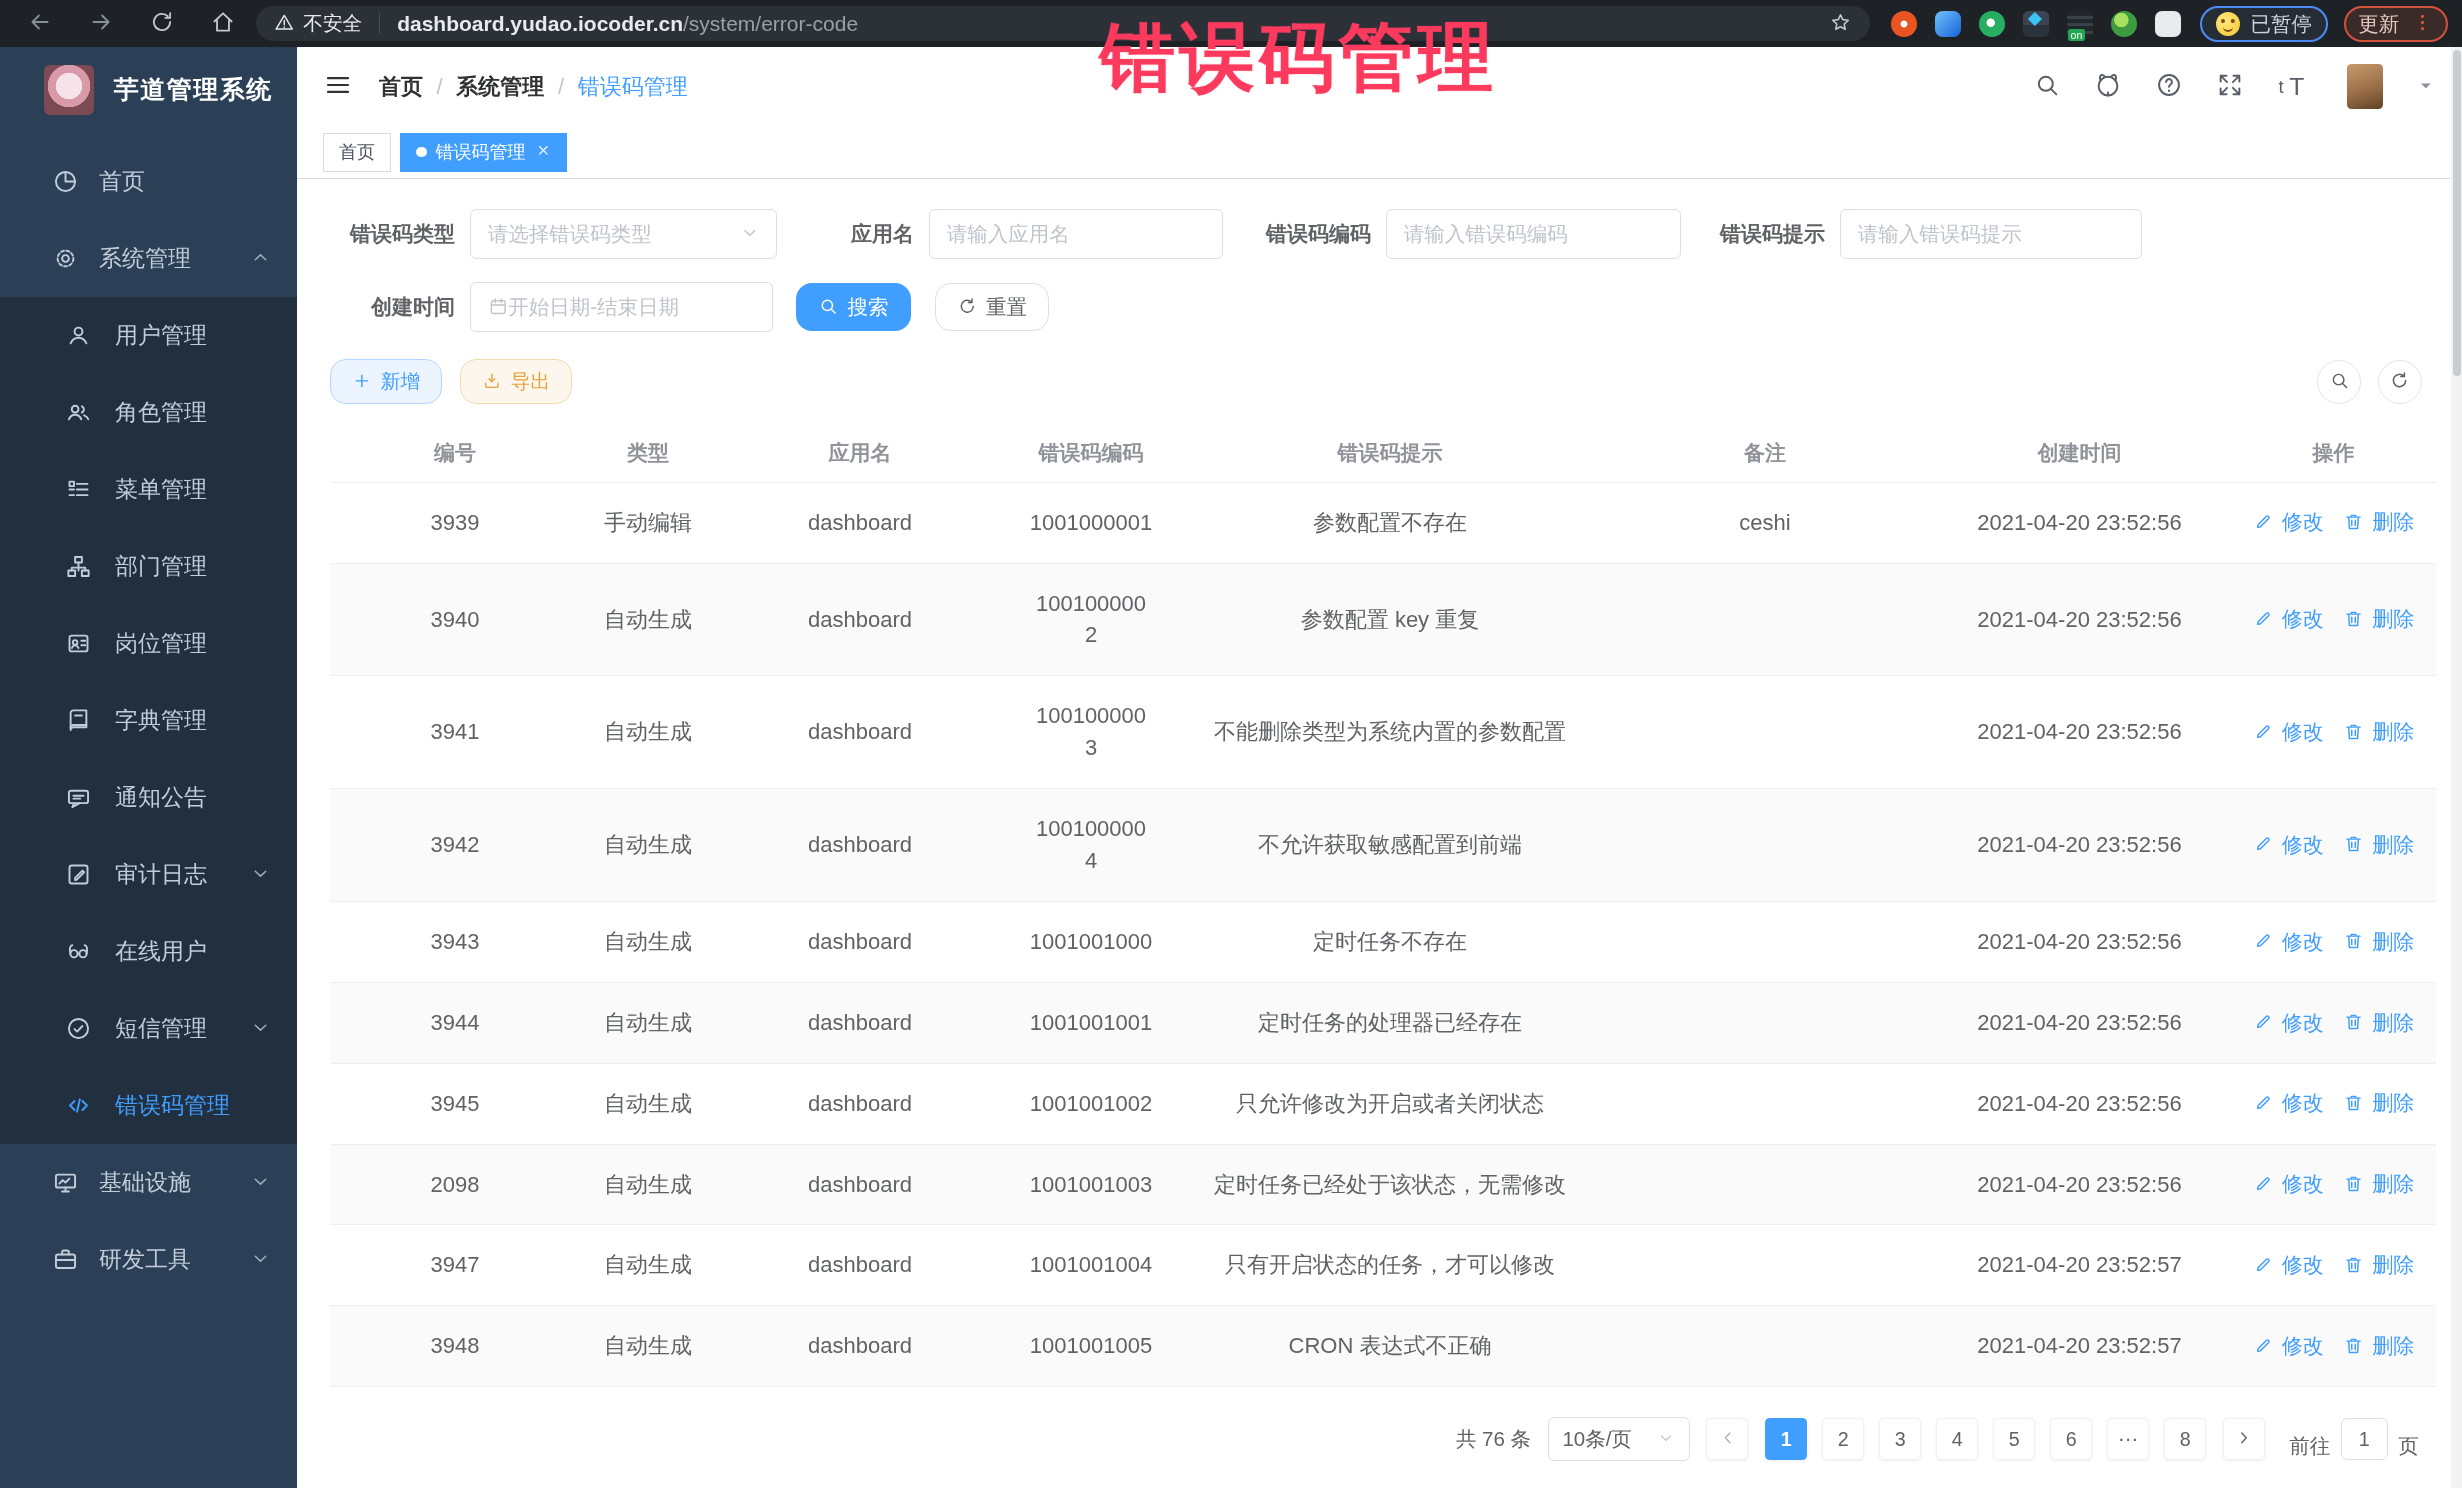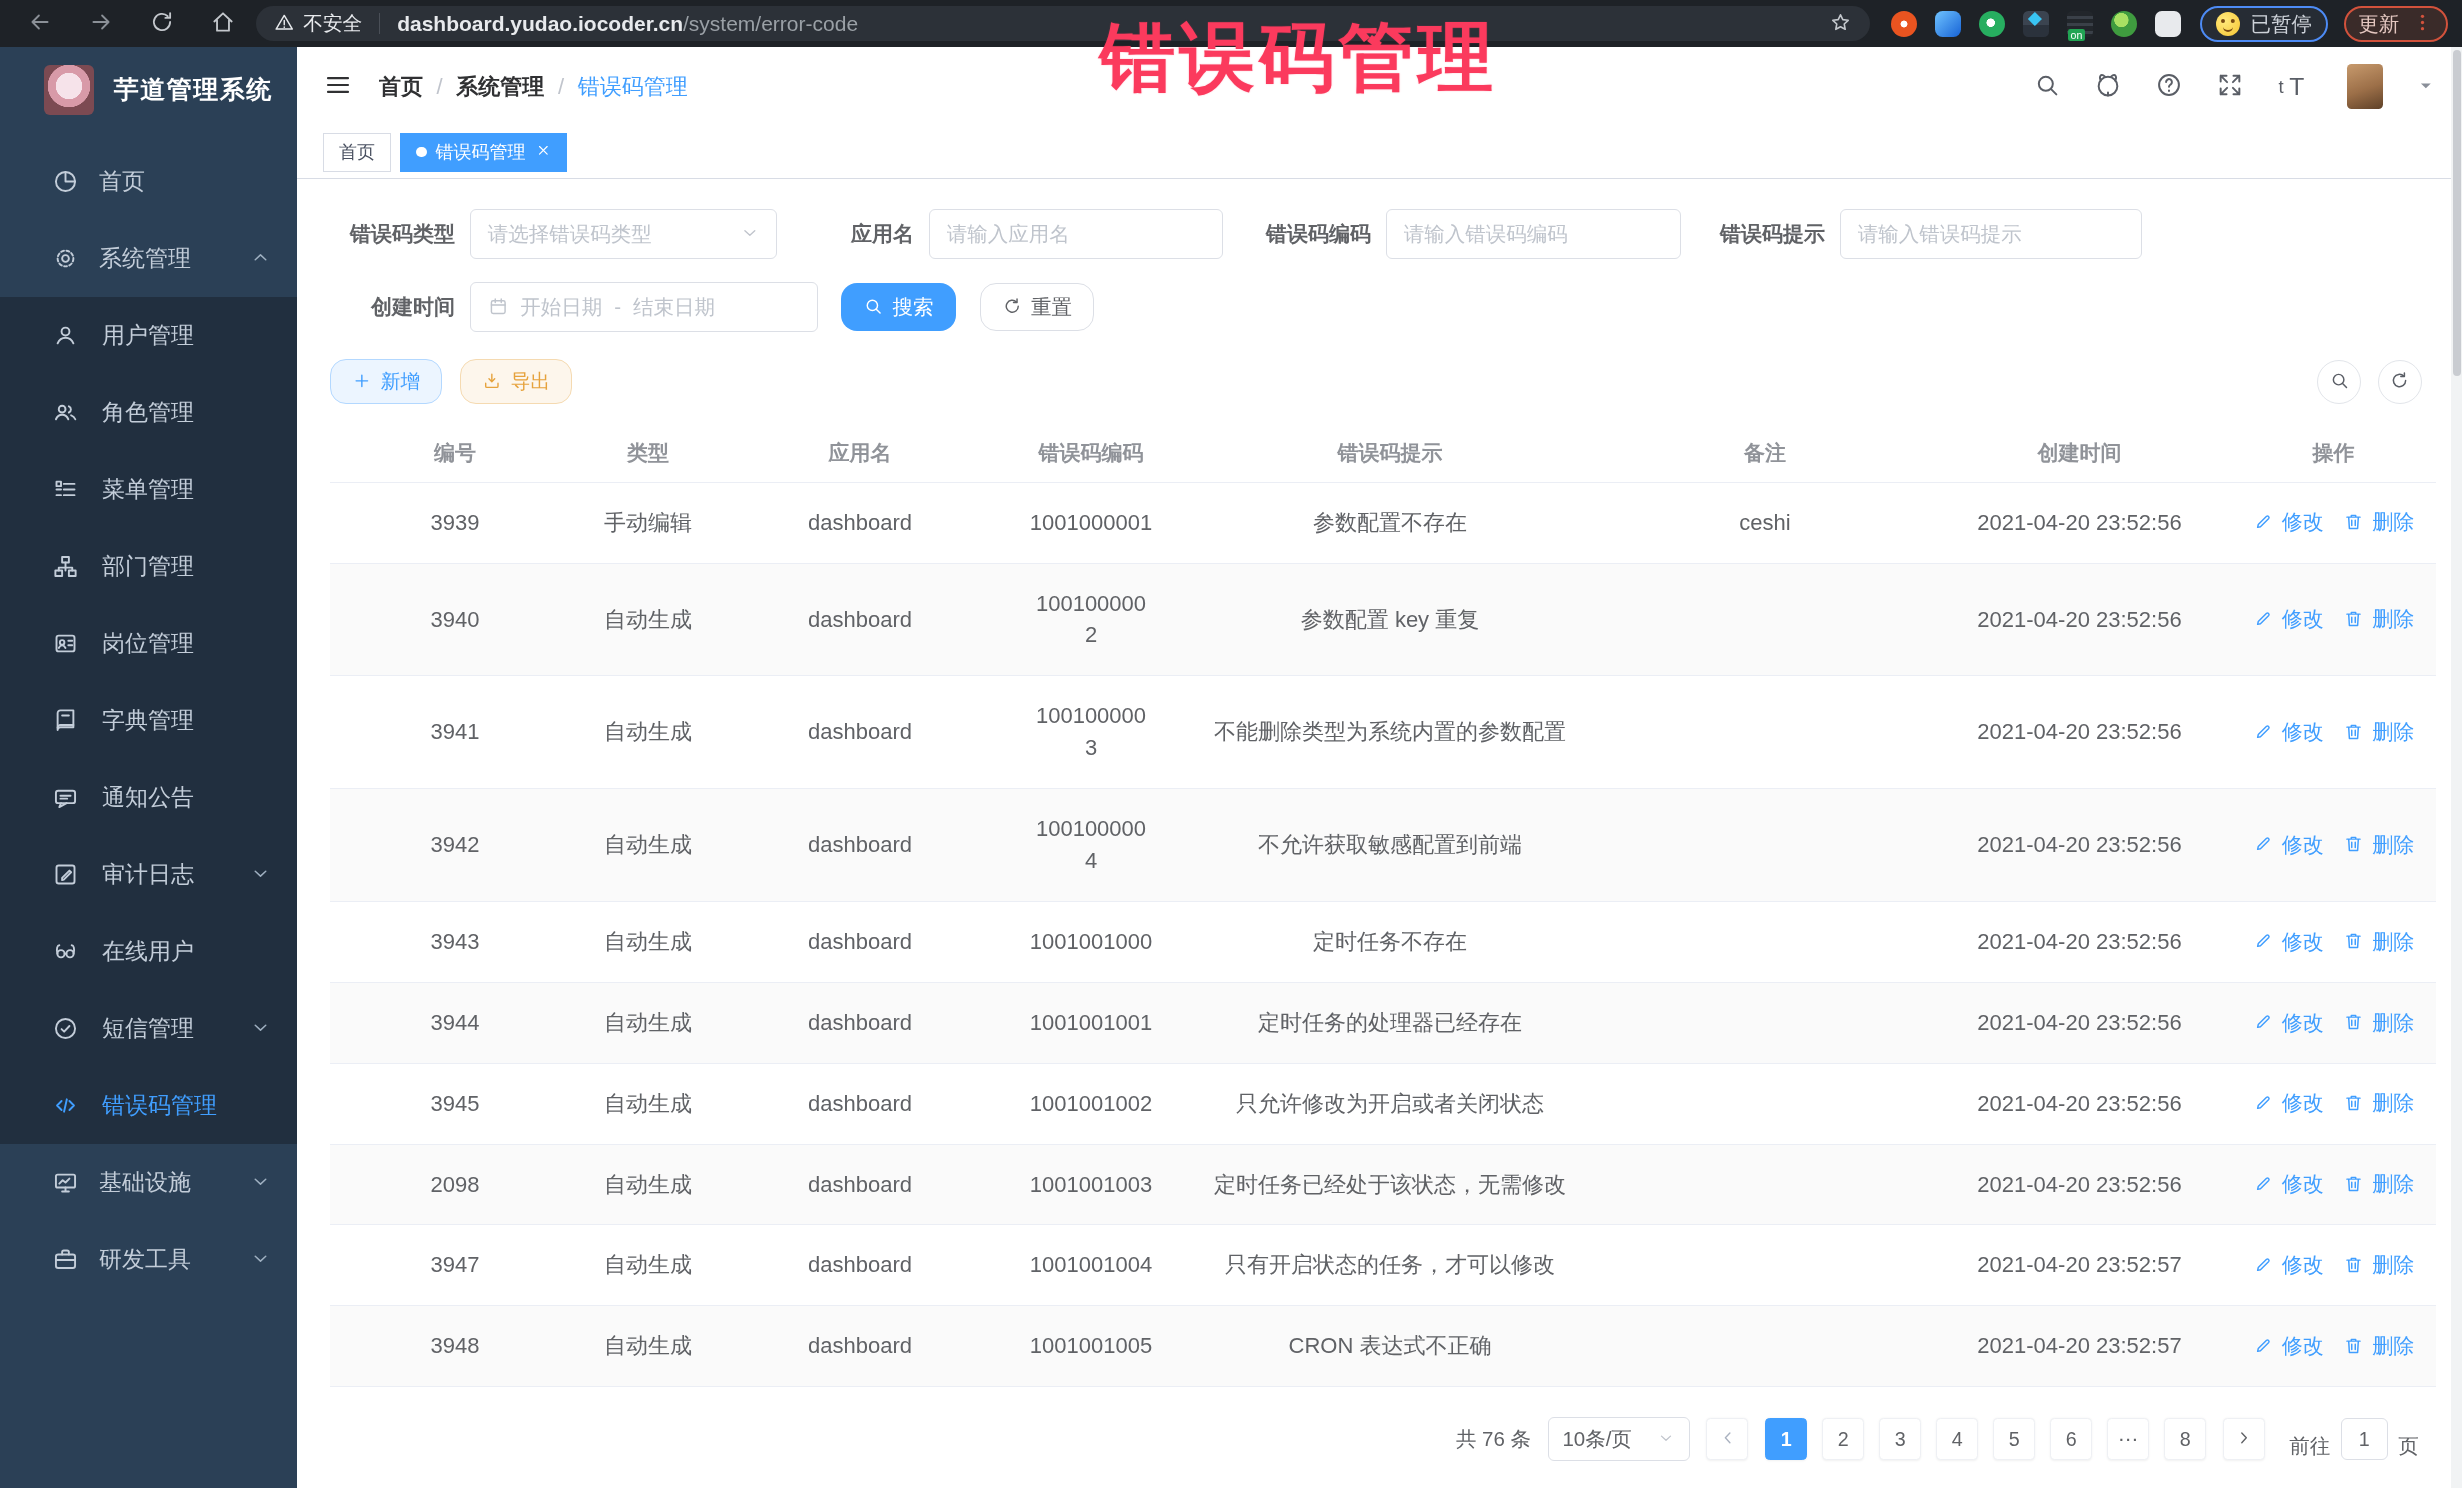--- a/index.html
+++ b/index.html
@@ -42,21 +42,21 @@
   
   .app{position:absolute;top:47px;left:0;right:0;bottom:0;display:flex}
   .sidebar{width:297px;background:var(--side-bg);flex:none;overflow:hidden}
   .logo-row{height:85px;display:flex;align-items:center;padding-left:44px;gap:19.7px}
   .logo-img{width:50px;height:50px;border-radius:6px;background:
     radial-gradient(circle at 50% 42%,#f6e3ea 0 34%,#d89aa8 35% 55%,#7c4a52 56% 100%)}
   .logo-title{color:#fff;font-size:25px;font-weight:700;letter-spacing:1.5px}
   .menu{margin-top:10.6px}
   .menu-item{height:77px;display:flex;align-items:center;color:var(--side-text);font-size:23px;cursor:pointer;padding-left:52px;position:relative}
   .menu-item .mi-icon{font-size:27px;width:47px;flex:none;display:inline-flex}
-  .menu-item.sub{background:var(--side-sub);padding-left:52px}
+  .menu-item.sub{background:var(--side-sub);padding-left:65px}
   .menu-item.sub .mi-icon{width:50px}
   .menu-item.active{color:var(--accent)}
   .mi-arrow{position:absolute;right:26px;font-size:21px;color:#9fb0c1}
 
   .main{flex:1;position:relative;background:#fff;min-width:0}
   .main-header{height:79px;display:flex;align-items:center;padding:0 26px;background:#fff}
   .hamburger{font-size:30px;color:#303133;margin-right:26px}
   .breadcrumb{display:flex;align-items:center;gap:13.6px;font-size:22px}
   .crumb{color:#303133;font-weight:700}
   .crumb-sep{color:#c0c4cc;font-weight:400}
@@ -74,21 +74,21 @@
   .content{padding:30px 26.5px 0 33px}
 
   
   .frow{display:flex;align-items:center}
   .frow + .frow{margin-top:23px}
   .flabel{font-size:21px;font-weight:700;color:#606266;text-align:right;padding-right:15px;flex:none}
   .ctrl{height:50px;border:1.5px solid var(--border);border-radius:6px;background:#fff;display:flex;align-items:center;padding:0 16.7px;font-size:20.5px;color:#bfc4cc}
   .ctrl input{border:none;outline:none;width:100%;font-size:20.5px;color:#606266;font-family:Liberation Serif, serif;background:transparent}
   .ctrl input::placeholder{color:#bfc4cc}
   .sel-arrow{margin-left:auto;color:#c0c4cc;font-size:19.7px}
-  .daterange{width:348px;gap:12px}
+  .daterange{width:303px;}
   .daterange .dash{color:#bfc4cc}
   .btn{height:48px;border-radius:16px;display:inline-flex;align-items:center;justify-content:center;gap:9px;font-size:20.5px;cursor:pointer;border:1.5px solid transparent;padding:0 21px}
   .btn.primary{background:var(--accent);color:#fff}
   .btn.plainwhite{background:#fff;border-color:var(--border);color:#606266}
   .btn.plainblue{background:#ecf5ff;border-color:#b3d8ff;color:var(--accent);height:45px;font-size:19.7px}
   .btn.plainwarn{background:#fdf6ec;border-color:#f5dab1;color:var(--warn);height:45px;font-size:19.7px}
 
   .toolbar{margin-top:27px;display:flex;align-items:center;gap:18px}
   .tool-right{margin-left:auto;display:flex;gap:16.7px;padding-right:13.6px}
   .circle-btn{width:44px;height:44px;border-radius:50%;border:1.5px solid #e2e5ea;background:#fff;color:#5a5e66;display:inline-flex;align-items:center;justify-content:center;font-size:21px;cursor:pointer}

